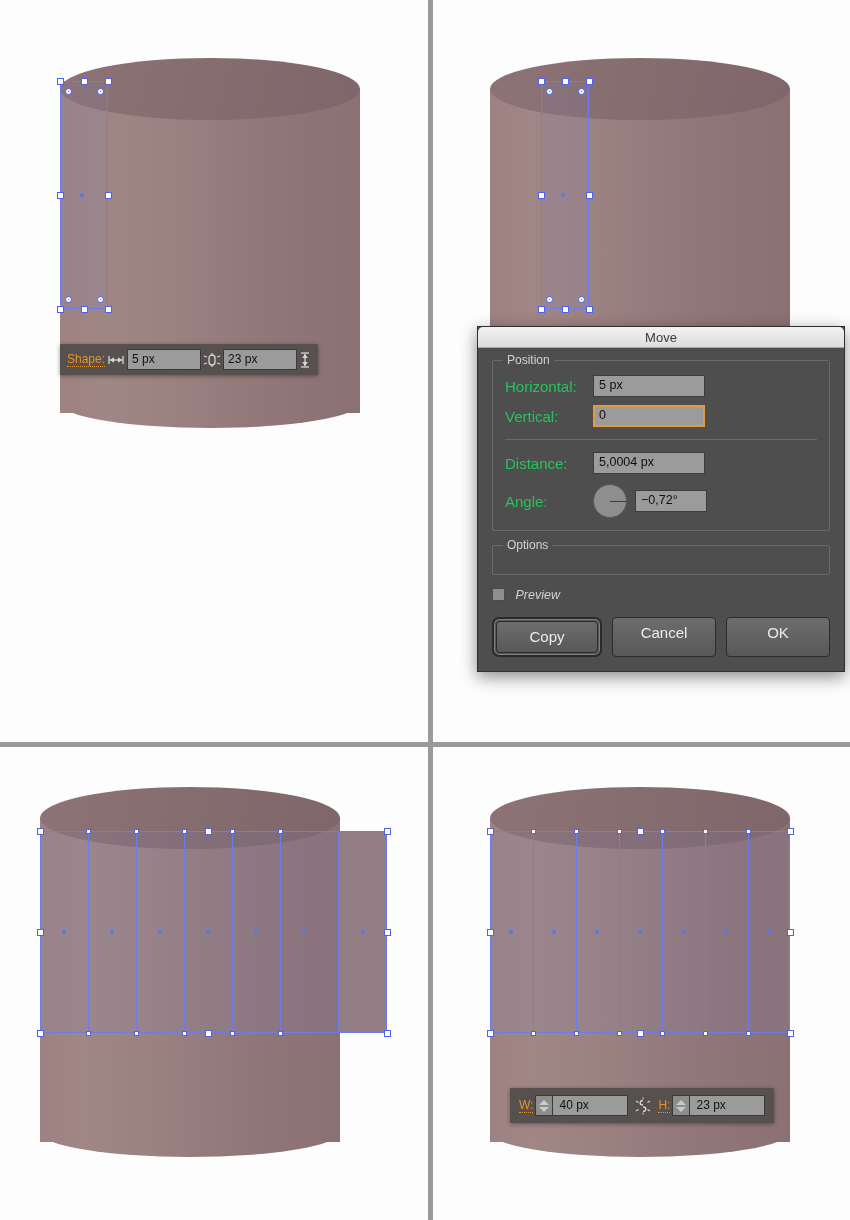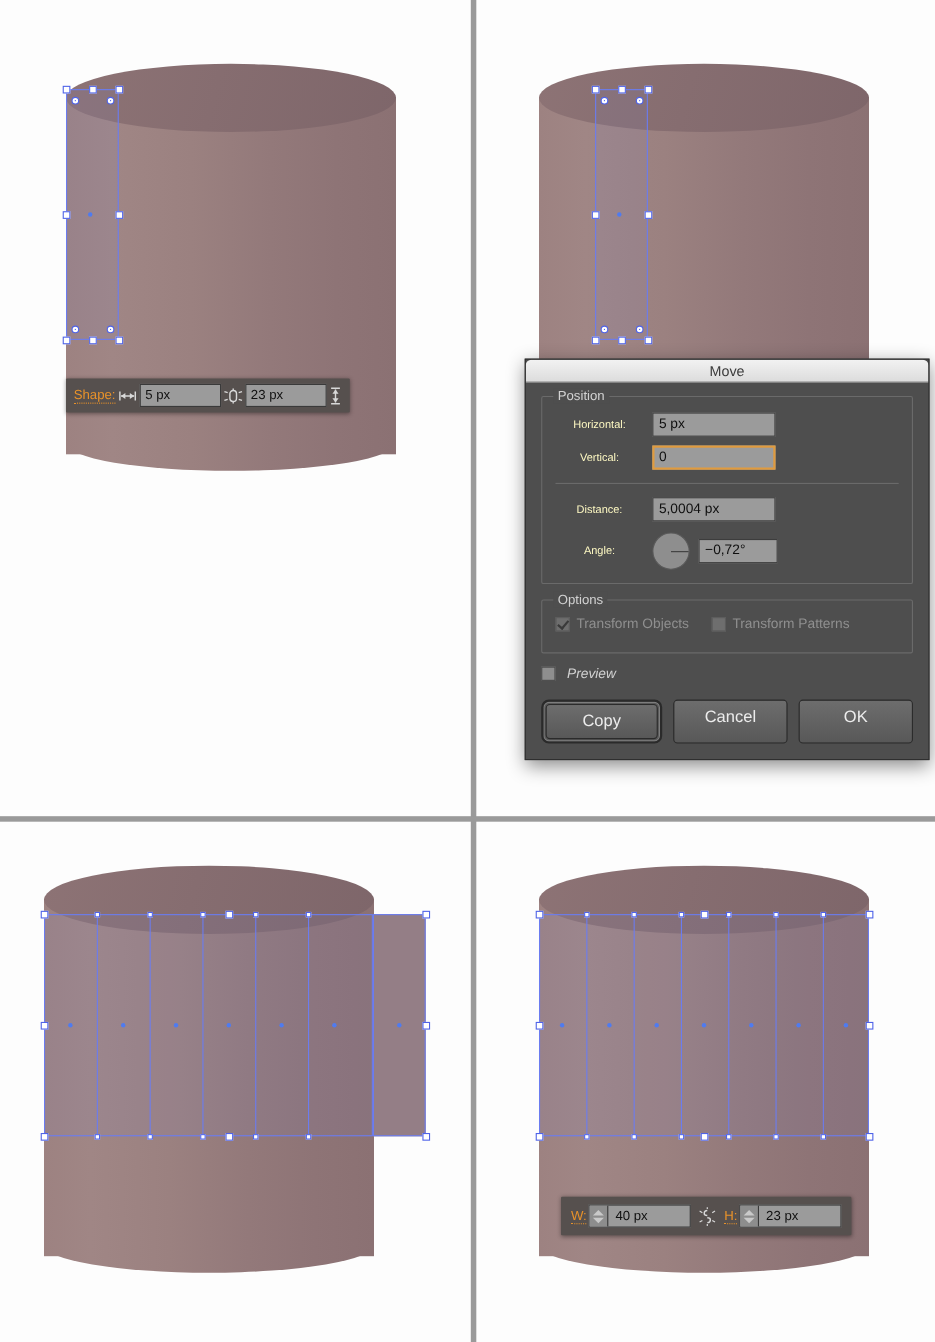--- a/index.html
+++ b/index.html
@@ -228,24 +228,24 @@
     color: #d2d2d2;
     font-size: 12px;
   }
   .row {
     display: flex;
     align-items: center;
     margin-bottom: 8px;
   }
   .row:last-child { margin-bottom: 0; }
   .row-label {
-    color: #fef9c3;
-    font-size: 10px;
+    color: #22c55e;
+    font-size: 15px;
     width: 88px;
-    text-align: center;
+    text-align: left;
     padding-right: 8px;
     white-space: nowrap;
   }
   .dlg-field {
     background: #9b9b9b;
     border: 1px solid #3d3d3d;
     color: #0f0f0f;
     font-size: 12.5px;
     padding: 2px 5px 3px 5px;
     width: 112px;
@@ -452,30 +452,20 @@
 
         <div class="row" style="margin-top:10px;">
           <span class="row-label">Angle:</span>
           <span class="dial"></span>
           <span class="dlg-field narrow">−0,72°</span>
         </div>
       </div>
 
       <div class="group" style="padding-bottom:14px;">
         <span class="group-title">Options</span>
-        <div>
-          <span class="cb-item">
-            <span class="cb disabled checked"></span>
-            <span class="cb-label dim">Transform Objects</span>
-          </span>
-          <span class="cb-item">
-            <span class="cb disabled"></span>
-            <span class="cb-label dim">Transform Patterns</span>
-          </span>
-        </div>
       </div>
 
       <div style="margin-top:-4px;font-style:italic;">
         <span class="cb"></span>
         <span class="cb-label">Preview</span>
       </div>
 
       <div class="buttons">
         <div class="btn-default-wrap">
           <div class="btn">Copy</div>

